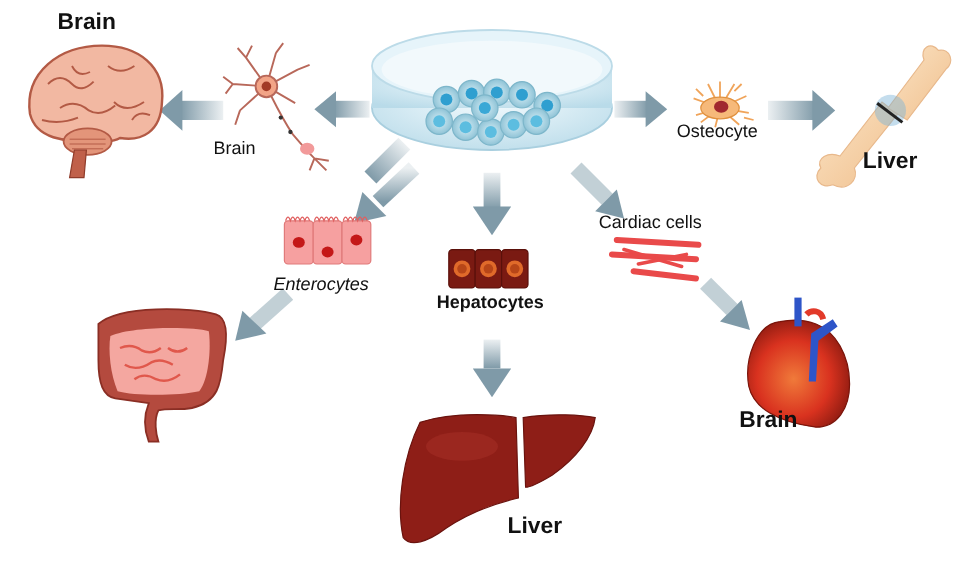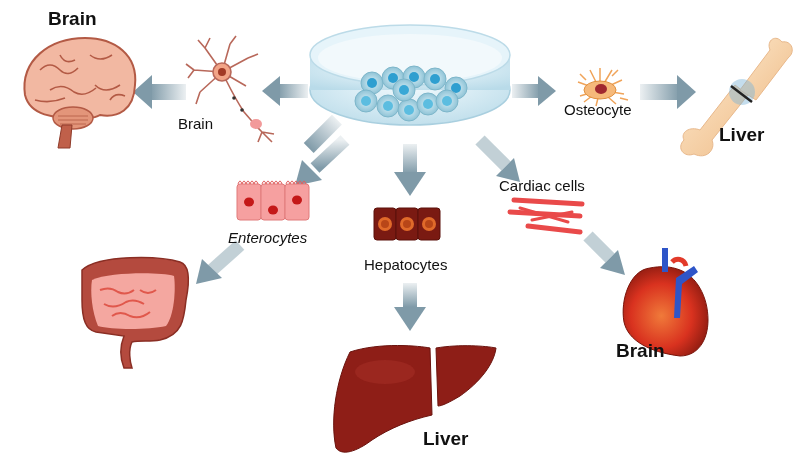--- a/index.html
+++ b/index.html
@@ -203,17 +203,17 @@
     <path d="M676,278 L694,266 L698,272 L682,284 L680,318 L674,318 Z" fill="#2e55c8"></path>
     <path d="M672,262 C676,258 684,258 686,266" fill="none" stroke="#e23a2a" stroke-width="5"></path>
   </g>
 </svg>
 
 <div class="lbl organ" style="left:48px;top:8px;">Brain</div>
 <div class="lbl cell" style="left:178px;top:115px;">Brain</div>
 <div class="lbl cell" style="left:564px;top:101px;">Osteocyte</div>
 <div class="lbl organ" style="left:719px;top:124px;">Liver</div>
 <div class="lbl cell" style="left:228px;top:229px;font-style:italic;">Enterocytes</div>
-<div class="lbl cell" style="left:364px;top:256px;">Hepatocytes</div>
+<div class="lbl cell" style="left:364px;top:244px;font-weight:bold;">Hepatocytes</div>
 <div class="lbl organ" style="left:410px;top:428px;margin-left:13px;">Liver</div>
 <div class="lbl cell" style="left:499px;top:177px;">Cardiac cells</div>
 <div class="lbl organ" style="left:616px;top:340px;">Brain</div>
 </div>
 
 </body></html>

